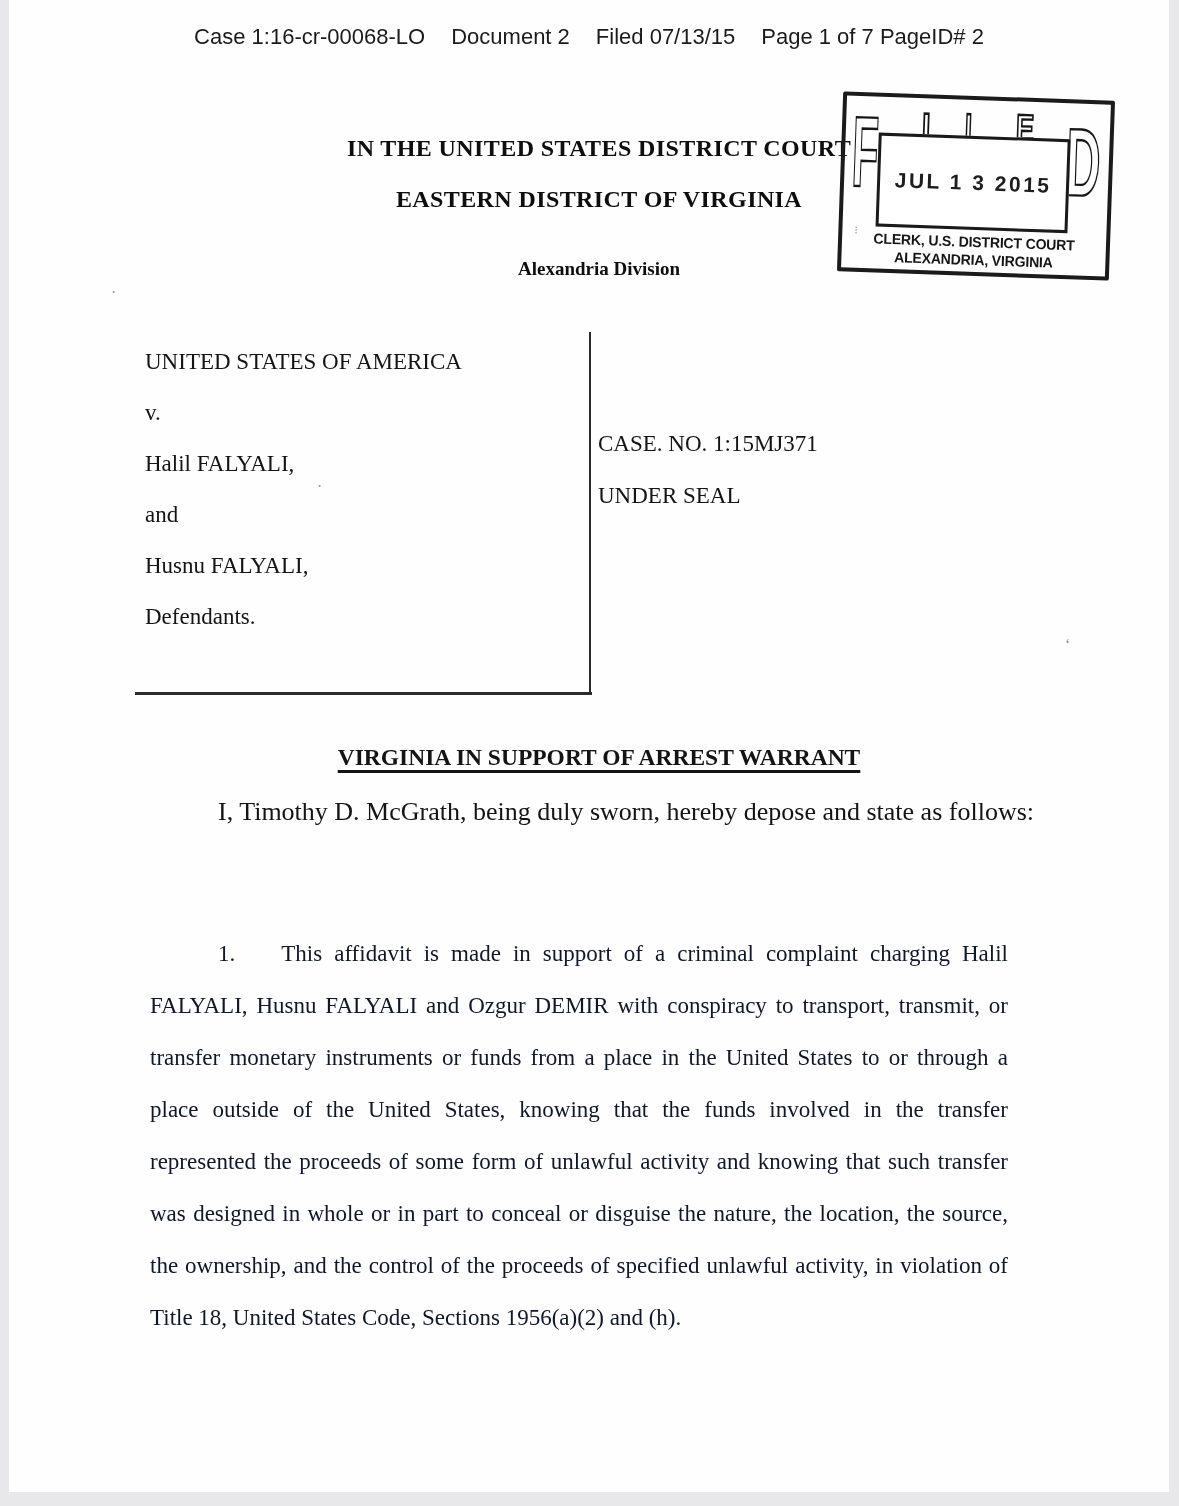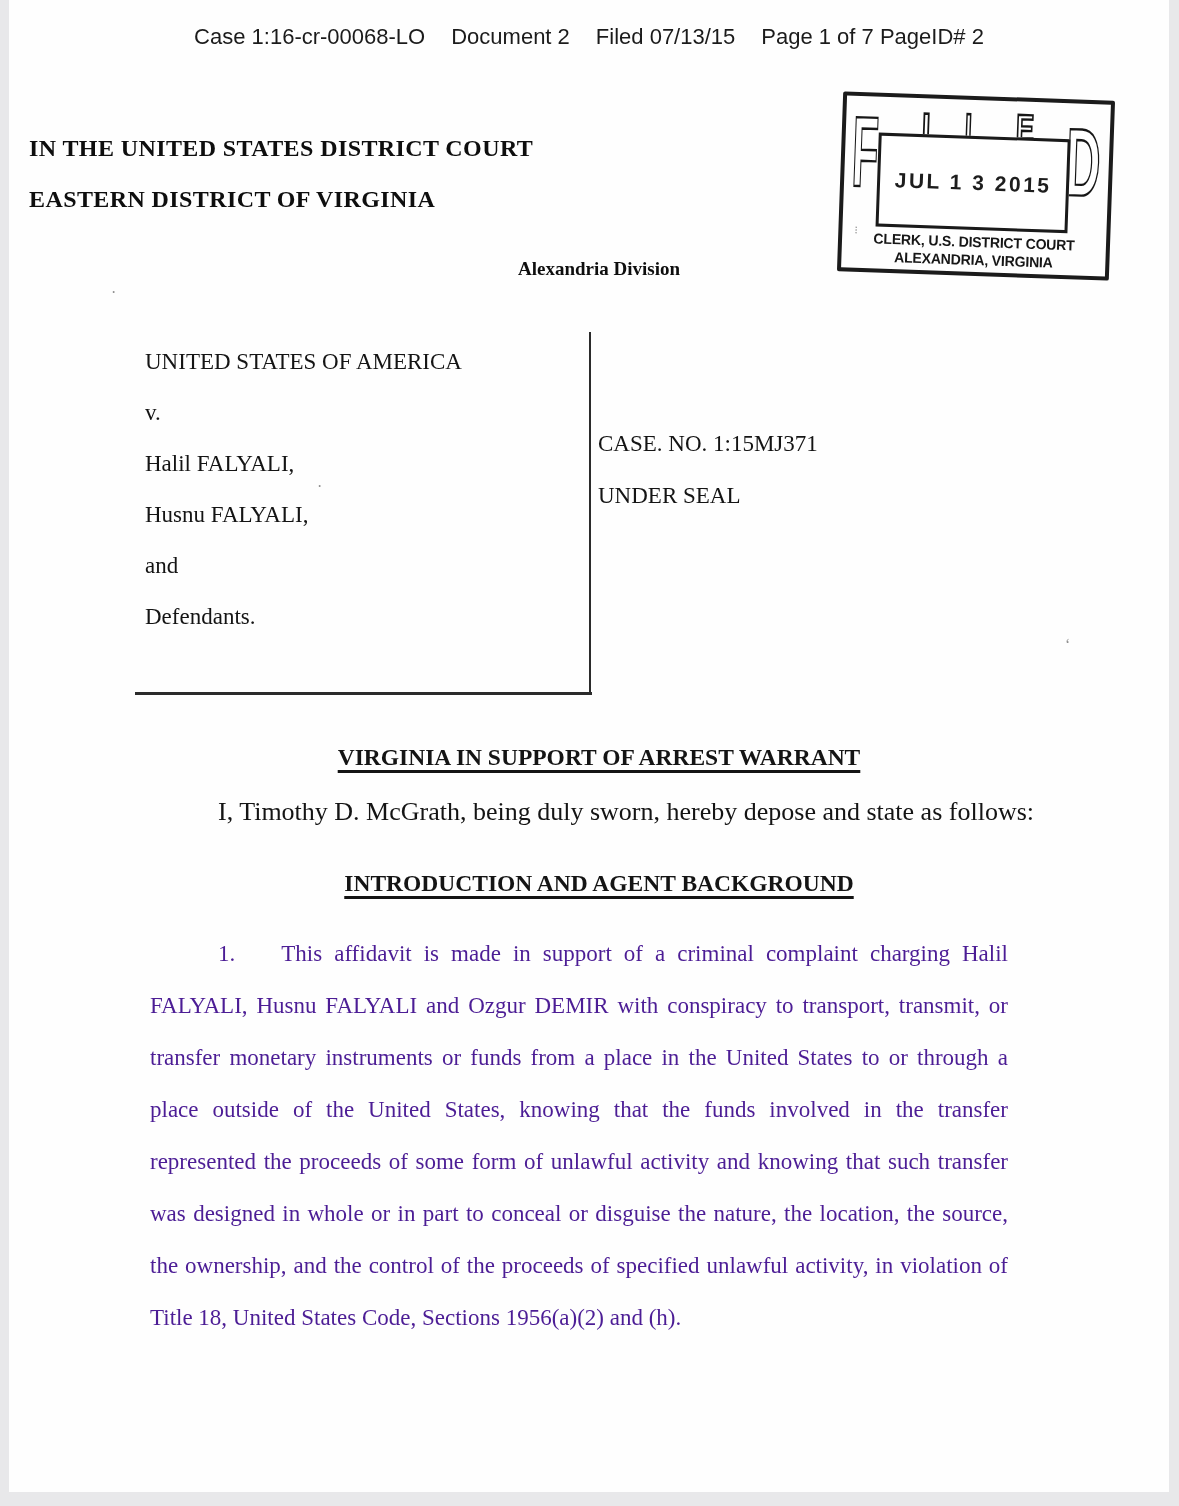--- a/index.html
+++ b/index.html
@@ -8,21 +8,21 @@
     font-family:"Liberation Serif","DejaVu Serif",serif;color:#141414;
   }
   .abs{position:absolute;}
   
   .ecf-header{
     left:0;right:0;top:24px;display:flex;justify-content:center;gap:26px;
     font-family:"Liberation Sans","DejaVu Sans",sans-serif;font-size:22px;color:#1b1b1b;
     white-space:pre;
   }
   
-  .court-line{left:20px;right:0;font-weight:bold;font-size:24px;letter-spacing:.4px;color:#0e0e0e;}
+  .court-line{left:20px;right:0;text-align:center;font-weight:bold;font-size:24px;letter-spacing:.4px;color:#0e0e0e;}
   .division{left:20px;right:0;text-align:center;font-weight:bold;font-size:19px;color:#0e0e0e;}
   
   .stamp{
     left:831px;top:96px;width:264px;height:172px;border:4px solid #1b1b1b;border-radius:2px;
     transform:rotate(2deg);transform-origin:50% 50%;
     font-family:"Liberation Sans","DejaVu Sans",sans-serif;color:#1b1b1b;background:transparent;
   }
   .stamp-letter{
     position:absolute;font-weight:bold;color:#161616;transform-origin:left top;z-index:1;
     line-height:1;
@@ -57,21 +57,21 @@
   .case-line{height:52px;line-height:52px;white-space:pre;}
   .sealed{font-weight:normal;text-decoration-thickness:2.5px;text-underline-offset:5px;}
   
   .doc-title{left:20px;right:0;top:744px;text-align:center;font-weight:bold;font-size:23.5px;
     }
   .u{text-decoration:underline;text-decoration-thickness:2.5px;text-underline-offset:5px;}
   .oath{left:141px;top:797px;width:858px;font-size:26px;text-indent:68px;white-space:nowrap;}
   .section-heading{left:20px;right:0;top:870px;text-align:center;font-weight:bold;font-size:23.5px;}
   .para{
     left:141px;top:928px;width:858px;font-size:23px;line-height:52px;
-    text-align:justify;text-indent:68px;color:#4c1d95;
+    text-align:justify;text-indent:68px;color:#0f172a;
   }
   .para-num{margin-right:46px;}
   .speck{font-size:16px;color:#333;opacity:.55;}
 </style>
 </head>
 <body>
 
 <div class="page">
 
   <div class="abs ecf-header">
@@ -98,35 +98,34 @@
     <div class="stamp-clerk">
       <div>CLERK, U.S. DISTRICT COURT</div>
       <div>ALEXANDRIA, VIRGINIA</div>
     </div>
   </div>
 
   <div class="abs caption">
     <div class="cap-line">UNITED STATES OF AMERICA</div>
     <div class="cap-line">v.</div>
     <div class="cap-line">Halil FALYALI,</div>
+    <div class="cap-line">and</div>
     <div class="cap-line">Husnu FALYALI,</div>
-    <div class="cap-line">and</div>
     <div class="cap-line cap-indent">Defendants.</div>
   </div>
   <div class="abs rule-v"></div>
   <div class="abs rule-h"></div>
 
   <div class="abs case-info">
     <div class="case-line">CASE. NO. 1:15MJ371</div>
     <div class="case-line sealed">UNDER SEAL</div>
   </div>
 
   <div class="abs doc-title"><span class="u">VIRGINIA IN SUPPORT OF ARREST WARRANT</span></div>
   <div class="abs oath">I, Timothy D. McGrath, being duly sworn, hereby depose and state as follows:</div>
-  <div class="abs section-heading"><span class="u">INTRODUCTION AND AGENT BACKGROUND</span></div>
 
   <div class="abs para">
     <span class="para-num">1.</span><span>This affidavit is made in support of a criminal complaint charging Halil FALYALI, Husnu FALYALI and Ozgur DEMIR with conspiracy to transport, transmit, or transfer monetary instruments or funds from a place in the United States to or through a place outside of the United States, knowing that the funds involved in the transfer represented the proceeds of some form of unlawful activity and knowing that such transfer was designed in whole or in part to conceal or disguise the nature, the location, the source, the ownership, and the control of the proceeds of specified unlawful activity, in violation of Title 18, United States Code, Sections 1956(a)(2) and (h).</span>
   </div>
 
   <span class="abs speck" style="left:102px;top:284px">·</span>
   <span class="abs speck" style="left:308px;top:478px">·</span>
   <span class="abs speck" style="left:1056px;top:636px">‘</span>
 
 </div>

